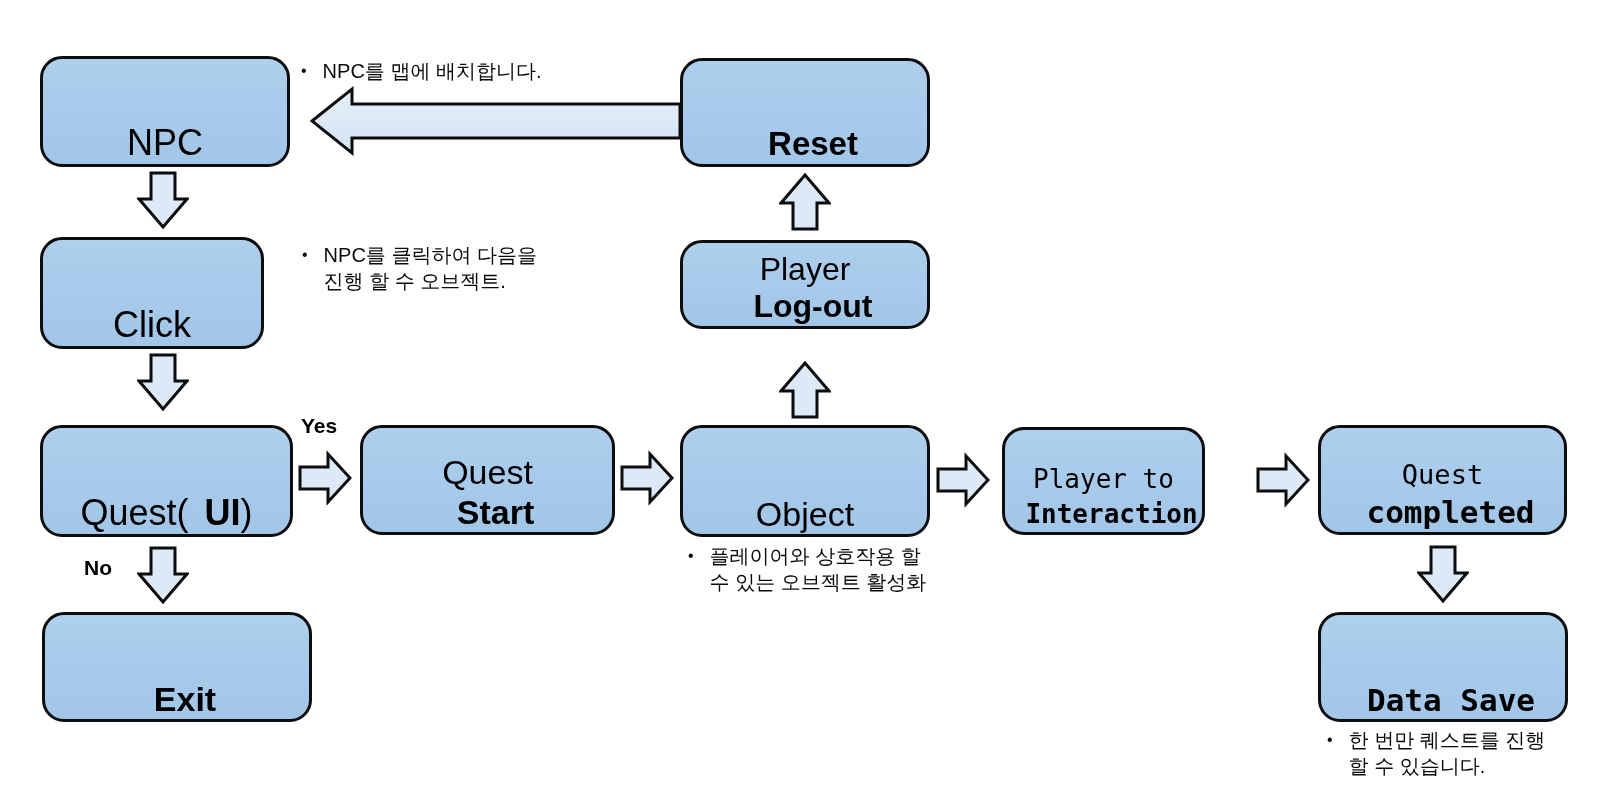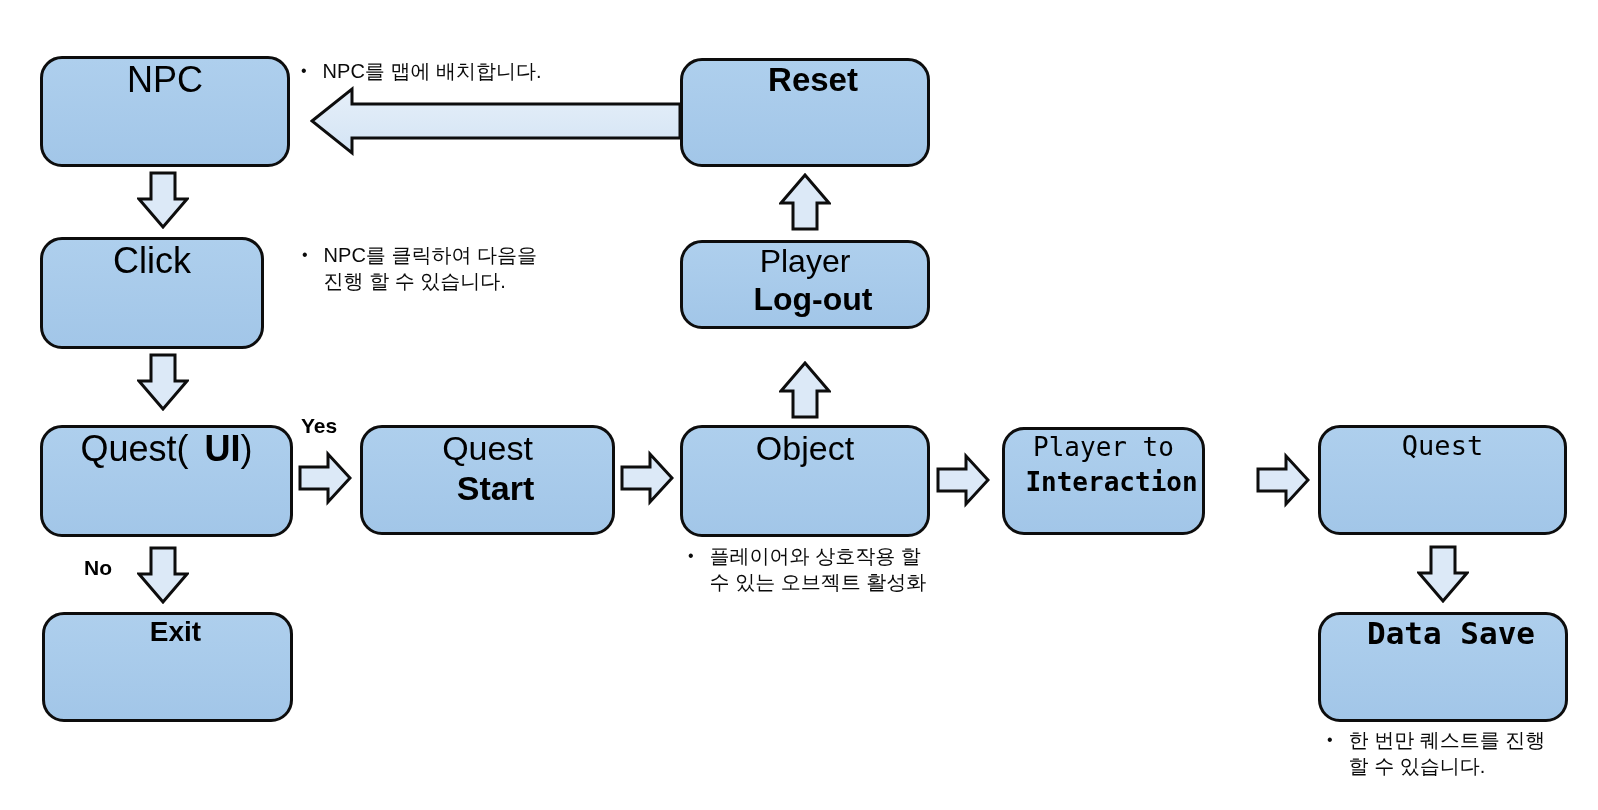--- a/index.html
+++ b/index.html
@@ -4,21 +4,21 @@
 <style>
   html,body{margin:0;padding:0;background:#ffffff;}
   #canvas{
     position:relative;width:1598px;height:810px;background:#ffffff;overflow:hidden;
     font-family:"Liberation Sans","DejaVu Sans",sans-serif;color:#000;
   }
   .node{
     position:absolute;box-sizing:border-box;
     background:linear-gradient(180deg,#aecfed 0%,#a2c6e8 100%);
     border:3px solid #0d0d0d;border-radius:22px;
-    display:flex;flex-direction:column;align-items:center;justify-content:flex-start;
+    display:flex;flex-direction:column;align-items:center;justify-content:flex-end;
     text-align:center;line-height:1.18;
   }
   .sans{font-family:"Liberation Sans","DejaVu Sans",sans-serif;}
   .mono{font-family:"DejaVu Sans Mono","Liberation Mono",monospace;}
   .b{font-weight:700;padding-left:16px;}
   .arrow{position:absolute;}
   .edge-label{position:absolute;font-weight:700;font-size:21px;}
   .annotation{
     position:absolute;display:flex;align-items:flex-start;
     font-size:20px;line-height:26px;color:#0a0a0a;white-space:nowrap;
@@ -36,21 +36,21 @@
   </div>
 
   <div class="node sans" style="left:40px;top:237px;width:224px;height:112px;font-size:36px">
     <span>Click</span>
   </div>
 
   <div class="node sans" style="left:40px;top:425px;width:253px;height:112px;font-size:36px">
     <span><span>Quest(</span><span class="b">UI</span><span>)</span></span>
   </div>
 
-  <div class="node sans b" style="left:42px;top:612px;width:251px;height:110px;font-size:28px">
+  <div class="node sans b" style="left:42px;top:612px;width:270px;height:110px;font-size:34px">
     <span>Exit</span>
   </div>
 
   <div class="node sans" style="left:360px;top:425px;width:255px;height:110px;font-size:34px">
     <div>Quest</div>
     <div class="b">Start</div>
   </div>
 
   <div class="node sans b" style="left:680px;top:58px;width:250px;height:109px;font-size:33px">
     <span>Reset</span>
@@ -65,20 +65,21 @@
     <div class="sans">Object</div>
   </div>
 
   <div class="node mono" style="left:1002px;top:427px;width:203px;height:108px;font-size:26px;line-height:1.35">
     <div>Player to</div>
     <div class="b">Interaction</div>
   </div>
 
   <div class="node mono" style="left:1318px;top:425px;width:249px;height:110px;font-size:27px;line-height:1.3">
     <div>Quest</div>
+    <div class="b" style="font-size:31px">completed</div>
   </div>
 
   <div class="node mono b" style="left:1318px;top:612px;width:250px;height:110px;font-size:31px">
     <span>Data Save</span>
   </div>
 
   <svg class="arrow" style="left:137px;top:171px" width="52" height="58" viewBox="0 0 52 58">
     <polygon points="14,2 38,2 38,28 50,28 26,56 2,28 14,28" fill="#dce9f7" stroke="#0d0d0d" stroke-width="3"></polygon>
   </svg>
 
@@ -135,21 +136,21 @@
     <span class="bullet">•</span>
     <div class="ann-lines">
       <div>NPC를 맵에 배치합니다.</div>
     </div>
   </div>
 
   <div class="annotation" style="left:302px;top:242px">
     <span class="bullet">•</span>
     <div class="ann-lines">
       <div>NPC를 클릭하여 다음을</div>
-      <div>진행 할 수 있습니다.</div>
+      <div>진행 할 수 오브젝트.</div>
     </div>
   </div>
 
   <div class="annotation" style="left:688px;top:543px">
     <span class="bullet">•</span>
     <div class="ann-lines">
       <div>플레이어와 상호작용 할</div>
       <div>수 있는 오브젝트 활성화</div>
     </div>
   </div>

